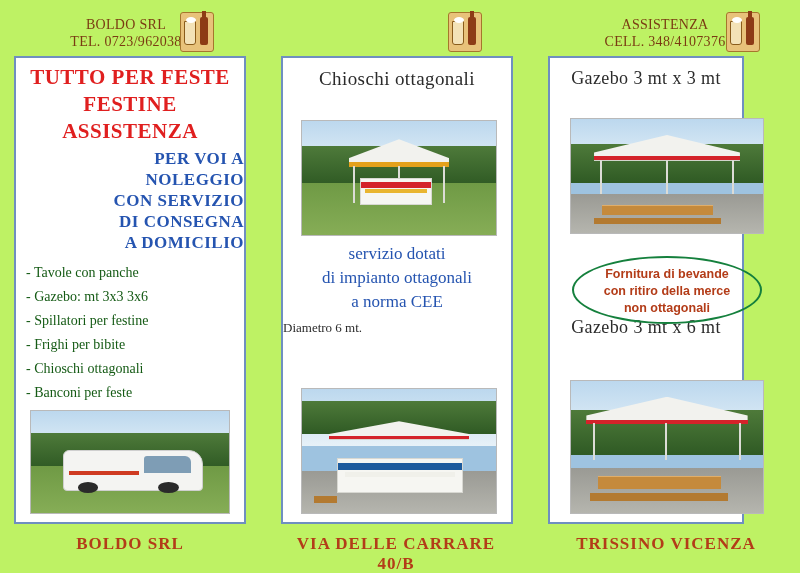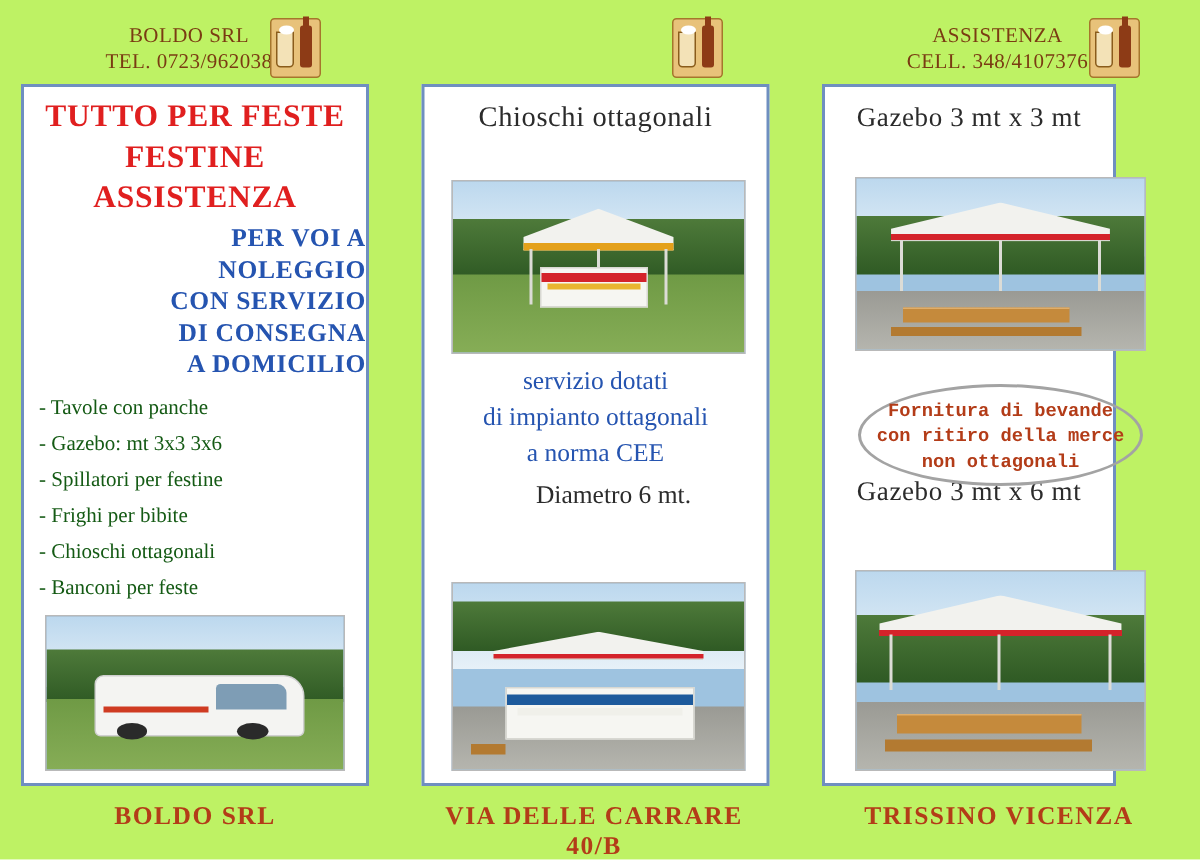--- a/index.html
+++ b/index.html
@@ -273,50 +273,48 @@
     letter-spacing: 0.4px;
   }
   .c-text {
     text-align: center;
     color: #2554b0;
     font-size: 17px;
     line-height: 24px;
     margin-top: 8px;
   }
   .c-diam {
-    text-align: center;
     color: #2b2b2b;
-    font-size: 17px;
+    font-size: 13px;
     margin-top: 6px;
-    margin-left: 24px;
   }
 
   
   .r-title {
     text-align: center;
     color: #2b2b2b;
     font-size: 18px;
     margin-top: 10px;
     letter-spacing: 0.4px;
   }
   .oval {
     position: absolute;
     left: 22px; top: 198px;
     width: 190px; height: 68px;
-    border: 2px solid #a3a3a3;
+    border: 2px solid #15803d;
     border-radius: 50%;
     box-sizing: border-box;
     text-align: center;
     color: #b33c18;
     font-size: 12.5px;
     line-height: 17px;
     padding-top: 8px;
     box-sizing: border-box;
     font-weight: bold;
-    font-family: Liberation Mono, monospace;
+    font-family: Liberation Sans, sans-serif;
   }
 </style>
 </head>
 <body>
 
 <div class="page">
 
   <div class="header">
     <div class="hdr-block hdr-left">
       <div>BOLDO SRL</div>

